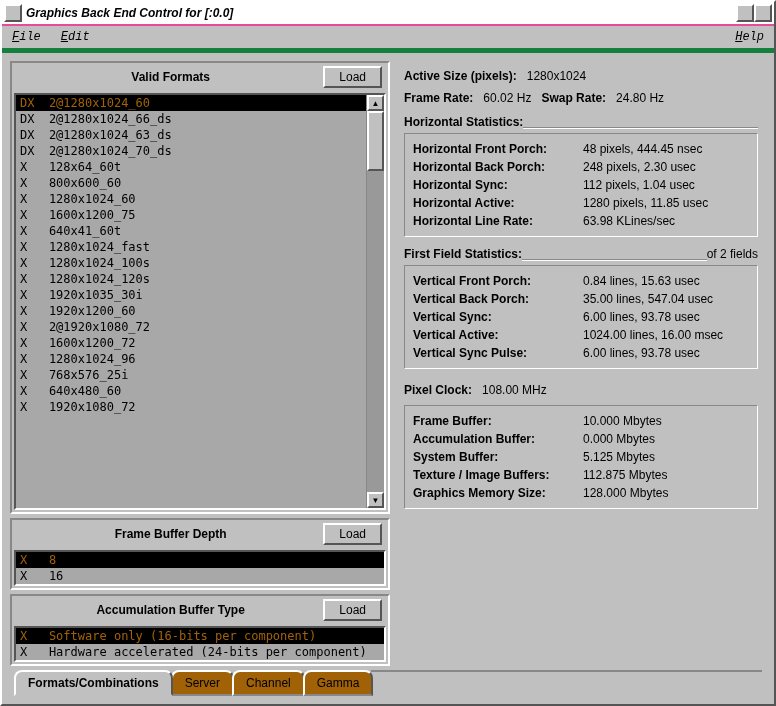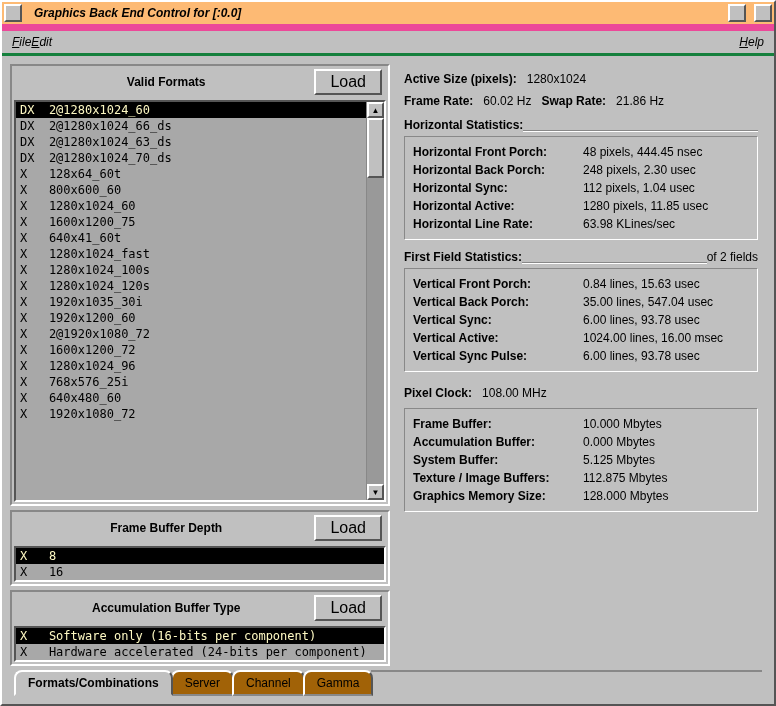--- a/index.html
+++ b/index.html
@@ -1,36 +1,36 @@
 <!DOCTYPE html>
 <html><head>
 <meta charset="utf-8">
 <style>
 * { box-sizing: border-box; margin: 0; padding: 0; }
 body { font-family: sans-serif; font-size: 12px; background: #c0c0c0; width: 776px; height: 706px; overflow: hidden; }
 .window { width: 776px; height: 706px; background: #c0c0c0; border: 2px solid; border-color: #fff #555 #555 #fff; display: flex; flex-direction: column; }
-.titlebar { display: flex; align-items: center; background: #fdba74; border-bottom: 7px solid #ec4899; padding: 2px; gap: 8px; }
+.titlebar { display: flex; align-items: center; background: #ffffff; border-bottom: 2px solid #ec4899; padding: 2px; gap: 0; }
 .title-btn { width: 18px; height: 18px; background: #c0c0c0; border: 2px solid; border-color: #fff #555 #555 #fff; flex-shrink: 0; }
 .title-text { flex: 1; font-weight: bold; font-style: italic; padding: 0 4px; }
-.menubar { display: flex; padding: 4px 10px; border-bottom: 3px solid #15803d; }
+.menubar { display: flex; padding: 4px 10px; gap: 20px; border-bottom: 5px solid #15803d; font-family: Liberation Mono, monospace; }
 .menu-item { font-style: italic; cursor: pointer; }
 .menu-item .underline { text-decoration: underline; }
 .menu-spacer { flex: 1; }
 .content-area { flex: 1; padding: 8px; display: flex; flex-direction: column; overflow: hidden; }
 .main-row { flex: 1; display: flex; gap: 6px; overflow: hidden; }
 .left-col { width: 380px; display: flex; flex-direction: column; gap: 4px; }
 .right-col { flex: 1; padding: 4px 8px; overflow: hidden; }
 .section { border: 2px solid; border-color: #888 #fff #fff #888; background: #c0c0c0; display: flex; flex-direction: column; }
 .section-header { display: flex; align-items: center; padding: 3px 6px; }
 .section-title { flex: 1; text-align: center; font-weight: bold; }
-.load-btn { padding: 2px 14px; background: #c0c0c0; border: 2px solid; border-color: #fff #555 #555 #fff; font-size: 16px; cursor: pointer; }
+.load-btn { padding: 2px 14px; background: #c0c0c0; border: 2px solid; border-color: #fff #555 #555 #fff; font-size: 12px; cursor: pointer; }
 .listbox-wrap { flex: 1; display: flex; border: 2px solid; border-color: #555 #fff #fff #555; margin: 2px; overflow: hidden; }
 .listbox { flex: 1; background: #a8a8a8; overflow-y: auto; }
 .listbox-row { padding: 1px 4px; white-space: pre; font-family: monospace; font-size: 12px; cursor: pointer; }
-.listbox-row.selected { background: #000; color: #fef9c3; }
+.listbox-row.selected { background: #000; color: #a16207; }
 .scrollbar { width: 18px; background: #c0c0c0; border-left: 1px solid #888; display: flex; flex-direction: column; }
 .sb-btn { height: 16px; background: #c0c0c0; border: 2px solid; border-color: #fff #555 #555 #fff; display: flex; align-items: center; justify-content: center; font-size: 8px; }
 .sb-track { flex: 1; background: #999; }
 .sb-thumb { height: 60px; background: #c0c0c0; border: 2px solid; border-color: #fff #555 #555 #fff; }
 .formats-section { flex: 1; min-height: 0; }
 .info-row { display: flex; gap: 10px; padding: 4px 0; }
 .info-label { font-weight: bold; }
 .groupbox { border: 1px solid; border-color: #888 #fff #fff #888; margin: 4px 0 10px 0; padding: 6px 8px; }
 .group-title { font-weight: bold; margin-top: 6px; display: flex; align-items: flex-end; gap: 0; }
 .group-title .line { flex: 1; height: 1px; border-top: 1px solid #888; border-bottom: 1px solid #fff; }
@@ -137,21 +137,21 @@
       <div class="right-col">
 
         <div class="info-row">
           <span class="info-label">Active Size (pixels):</span>
           <span>1280x1024</span>
         </div>
         <div class="info-row">
           <span class="info-label">Frame Rate:</span>
           <span>60.02 Hz</span>
           <span class="info-label">Swap Rate:</span>
-          <span>21.86 Hz</span>
+          <span>24.80 Hz</span>
         </div>
 
         <div class="group-title">
           <span>Horizontal Statistics:</span>
           <span class="line"></span>
         </div>
         <div class="groupbox" id="hstats-box">
             <div class="stat-row">
               <span class="stat-label">Horizontal Front Porch:</span>
               <span class="stat-value">48 pixels, 444.45 nsec</span>

